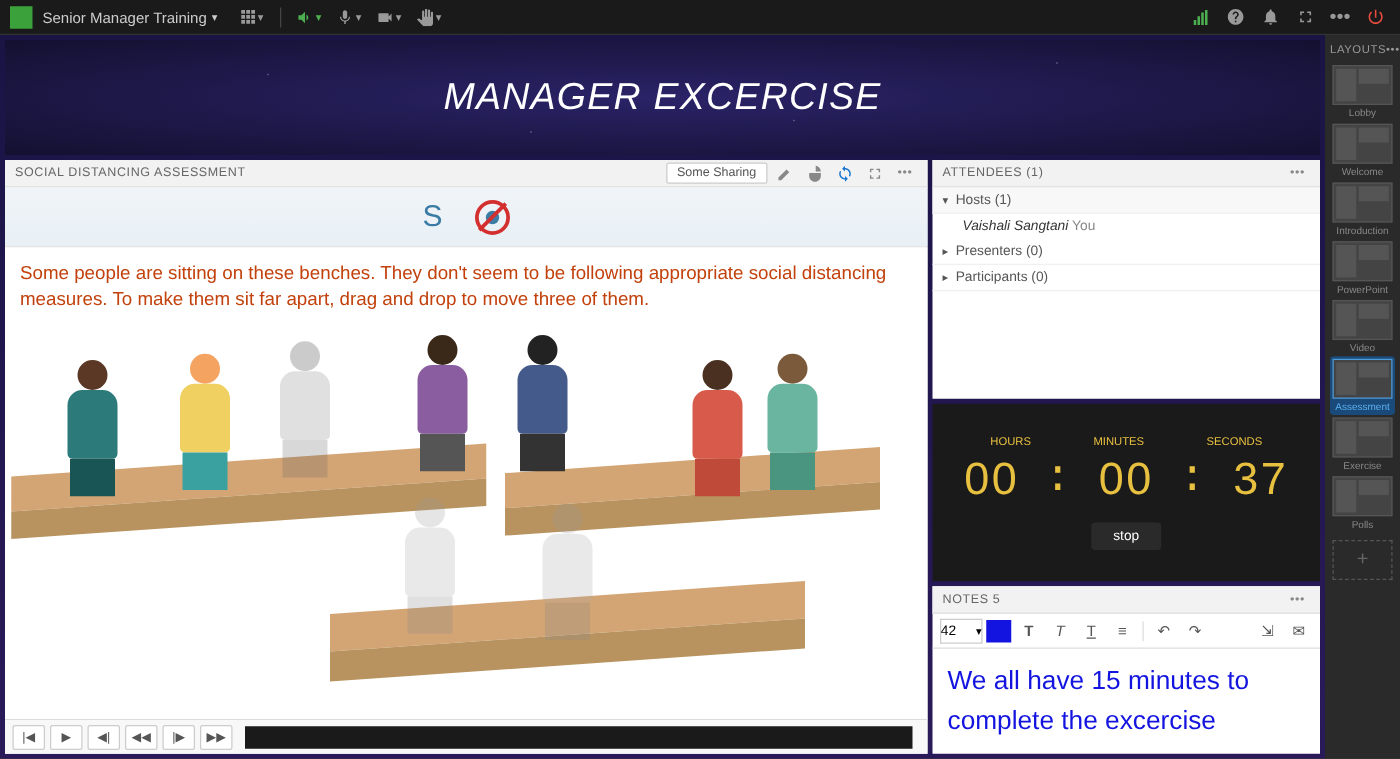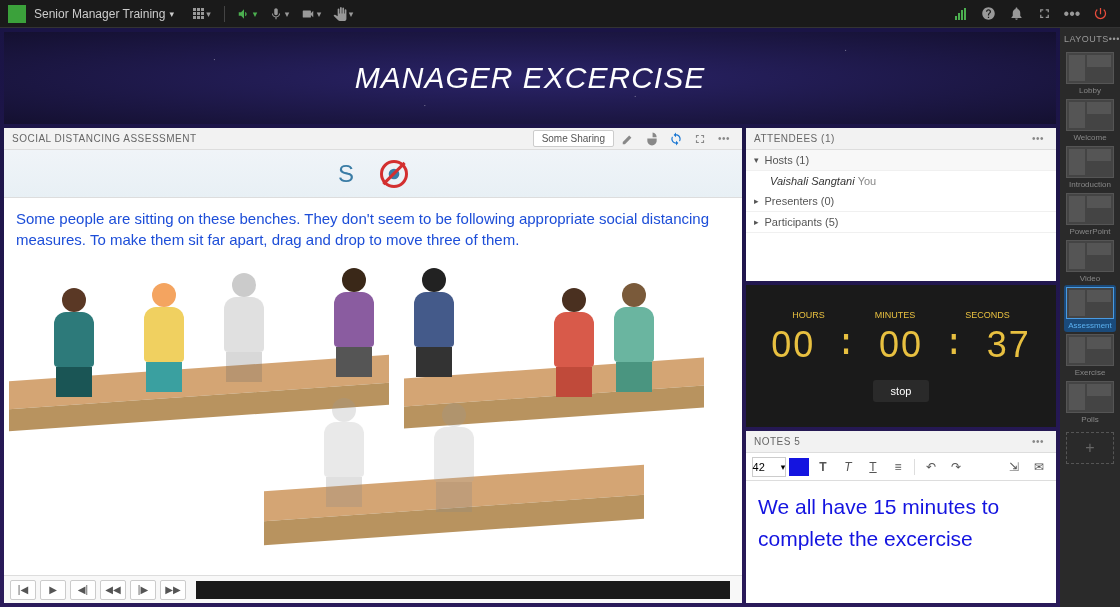--- a/index.html
+++ b/index.html
@@ -34,21 +34,21 @@
 .ic-sm.bl{color:#1976d2}
 
 .sd-pod{flex:1;display:flex;flex-direction:column}
 .sd-hdr{height:48px;background:linear-gradient(180deg,#f0f4f8 0%,#e8f0f5 100%);display:flex;align-items:center;justify-content:center;gap:8px;border-bottom:1px solid #ddd}
 .sd-hdr .ltr{color:#3a7ca5;font-size:24px;font-weight:300;letter-spacing:18px}
 .sd-hdr .noic{width:28px;height:28px;border:3px solid #d32f2f;border-radius:50%;display:flex;align-items:center;justify-content:center;position:relative}
 .sd-hdr .noic::after{content:"";position:absolute;width:30px;height:3px;background:#d32f2f;transform:rotate(-45deg)}
 .sd-hdr .noic svg{width:16px;height:16px;fill:#3a7ca5}
 
 .sd-body{flex:1;padding:10px 12px;background:#fff;position:relative;overflow:hidden}
-.sd-txt{font-size:15px;color:#1d4ed8;line-height:1.4;margin-bottom:8px}
+.sd-txt{font-size:15px;color:#c2410c;line-height:1.4;margin-bottom:8px}
 
 .scene{position:absolute;top:70px;left:0;right:0;bottom:0}
 .bench{position:absolute;background:#d4a574;transform:skewY(-4deg)}
 .b1{left:5px;top:100px;width:380px;height:28px}
 .b1::after{content:"";position:absolute;bottom:-22px;left:0;right:0;height:22px;background:#b8935f}
 .b2{left:260px;top:210px;width:380px;height:30px}
 .b2::after{content:"";position:absolute;bottom:-24px;left:0;right:0;height:24px;background:#b8935f}
 .b3{left:400px;top:100px;width:300px;height:28px}
 .b3::after{content:"";position:absolute;bottom:-22px;left:0;right:0;height:22px;background:#b8935f}
 
@@ -64,21 +64,21 @@
 .p5{left:400px;top:0px}.p5 .hd{background:#222}.p5 .bd{background:#445a8a}.p5 .lg{background:#333}
 .p6{left:310px;top:130px}.p6 .hd{background:#999}.p6 .bd{background:#aaa}.p6 .lg{background:#888}
 .p7{left:420px;top:135px}.p7 .hd{background:#999}.p7 .bd{background:#aaa}.p7 .lg{background:#888}
 .p8{left:540px;top:20px}.p8 .hd{background:#4a3020}.p8 .bd{background:#d85a4a}.p8 .lg{background:#c04a3a}
 .p9{left:600px;top:15px}.p9 .hd{background:#7a5a3a}.p9 .bd{background:#6ab5a0}.p9 .lg{background:#4a9580}
 
 .media{height:28px;background:#f8f8f8;border-top:1px solid #ddd;display:flex;align-items:center;padding:0 6px;gap:4px}
 .mbtn{width:26px;height:20px;border:1px solid #ccc;background:#fff;display:flex;align-items:center;justify-content:center;cursor:pointer;font-size:10px;color:#555;border-radius:2px}
 .prog{flex:1;height:18px;background:#1a1a1a;margin:0 6px}
 
-.att-pod{background:#fff;height:153px}
+.att-pod{background:#fff;height:191px}
 .att-grp{padding:4px 8px;font-size:11px;color:#555;display:flex;align-items:center;gap:6px;cursor:pointer;border-bottom:1px solid #f0f0f0}
 .att-grp.exp{background:#f8f8f8}
 .att-user{padding:4px 8px 4px 24px;font-size:11px;color:#333;font-style:italic}
 .att-user .you{color:#888;font-style:normal}
 
 .timer-pod{background:#1a1a1a;height:142px;display:flex;flex-direction:column;align-items:center;justify-content:center}
 .tm-lbls{display:flex;gap:50px;font-size:9px;color:#e8c040;margin-bottom:4px}
 .tm-dig{font-family:'Courier New',monospace;font-size:36px;color:#e8c040;letter-spacing:2px;display:flex;align-items:flex-start;gap:20px}
 .tm-btn{margin-top:14px;padding:5px 18px;background:#2a2a2a;color:#fff;font-size:11px;border:none;border-radius:3px;cursor:pointer}
 
@@ -301,21 +301,21 @@
             <span class="chev">▾</span>
             <span>Hosts (1)</span>
           </div>
         <div class="att-user"><span>Vaishali Sangtani</span> <span class="you">You</span></div>
         <div class="att-grp">
             <span class="chev">▸</span>
             <span>Presenters (0)</span>
           </div>
         <div class="att-grp">
             <span class="chev">▸</span>
-            <span>Participants (5)</span>
+            <span>Participants (0)</span>
           </div>
       </div>
 
       <div class="timer-pod">
         <div class="tm-lbls">
             <span>HOURS</span>
             <span>MINUTES</span>
             <span>SECONDS</span>
           </div>
         <div class="tm-dig"><span>00</span>:<span>00</span>:<span>37</span></div>

